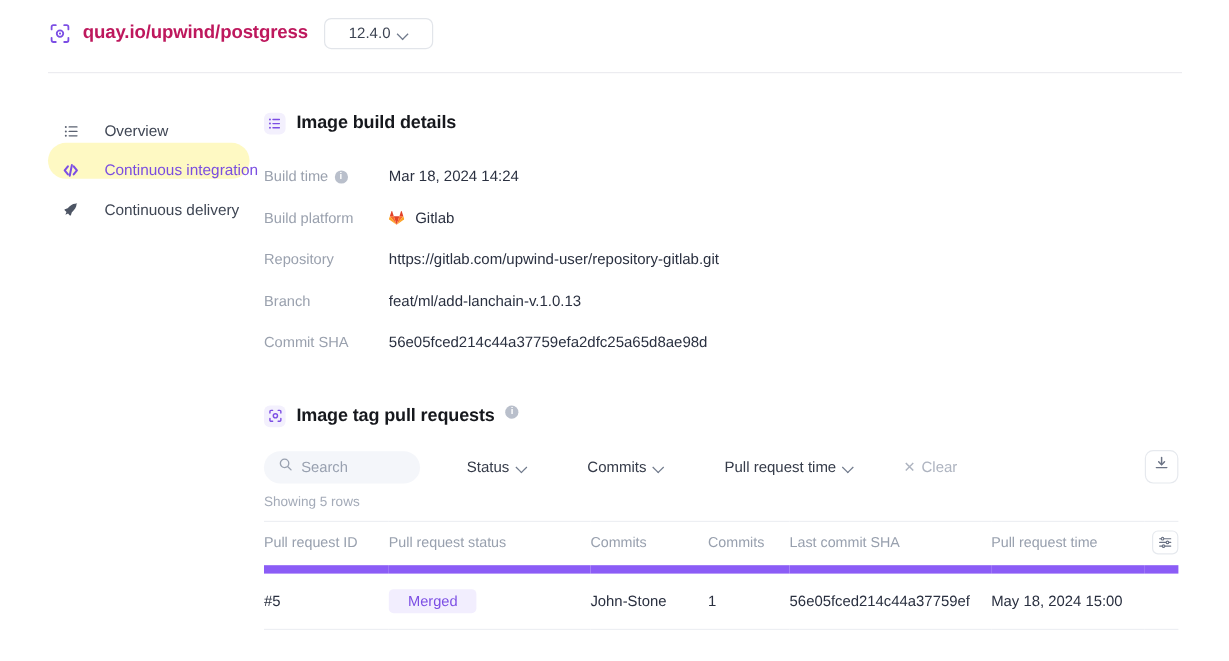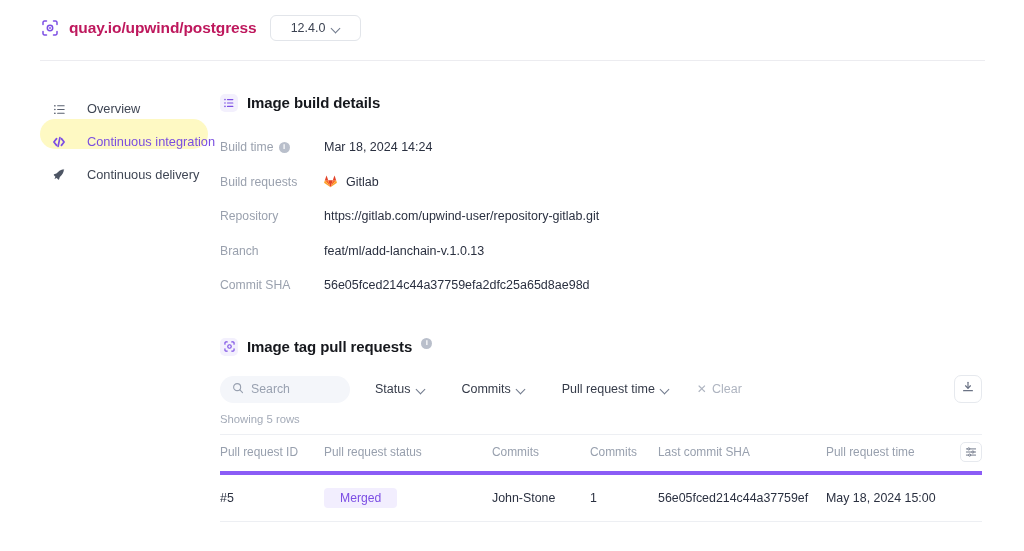--- a/index.html
+++ b/index.html
@@ -142,21 +142,21 @@
   }
 
   
   .fox { width: 13px; height: 13px; flex: 0 0 auto; }
 
   
   .pr-section { margin-top: 35px; }
 
   .toolbar {
     display: flex; align-items: center;
-    gap: 2px;
+    gap: 16px;
     margin-top: 20px;
     position: relative;
   }
   .search-box {
     width: 130px; height: 27px;
     background: #f4f6fa;
     border-radius: 14px;
     display: flex; align-items: center;
     gap: 7px; padding: 0 12px;
     cursor: text;
@@ -206,21 +206,21 @@
     border-collapse: collapse;
     width: 762px;
     table-layout: fixed;
   }
   table.pr-table th {
     text-align: left;
     font-size: 11.9px;
     font-weight: normal;
     color: #98a0ae;
     padding: 7px 0 9px 0;
-    border-bottom: 4px solid #8b5cf6;
+    border-bottom: 7px solid #8b5cf6;
     border-top: 1px solid #edeff3;
     white-space: nowrap;
   }
   table.pr-table td {
     font-size: 12.4px;
     color: #2a3040;
     padding: 13px 0 13px 0;
     border-bottom: 1px solid #edeff3;
     white-space: nowrap;
   }
@@ -341,21 +341,21 @@
         <span>Build time</span>
         <span class="info-dot">i</span>
       </div>
       <div class="detail-val">
         <span>Mar 18, 2024 14:24</span>
       </div>
     </div>
 
     <div class="detail-row">
       <div class="detail-key">
-        <span>Build requests</span>
+        <span>Build platform</span>
       </div>
       <div class="detail-val">
         <span class="fox">
           <svg width="13" height="13" viewBox="0 0 16 16">
             <path d="M8 15.2 10.9 6.4H5.1z" fill="#e24329"></path>
             <path d="M8 15.2 5.1 6.4H1.1z" fill="#fc6d26"></path>
             <path d="M1.1 6.4 0.2 9.1a.6.6 0 0 0 .22.67L8 15.2z" fill="#fca326"></path>
             <path d="M1.1 6.4h4L3.4 1.1c-.09-.27-.47-.27-.56 0z" fill="#e24329"></path>
             <path d="M8 15.2l2.9-8.8h4z" fill="#fc6d26"></path>
             <path d="M14.9 6.4l.9 2.7a.6.6 0 0 1-.22.67L8 15.2z" fill="#fca326"></path>

